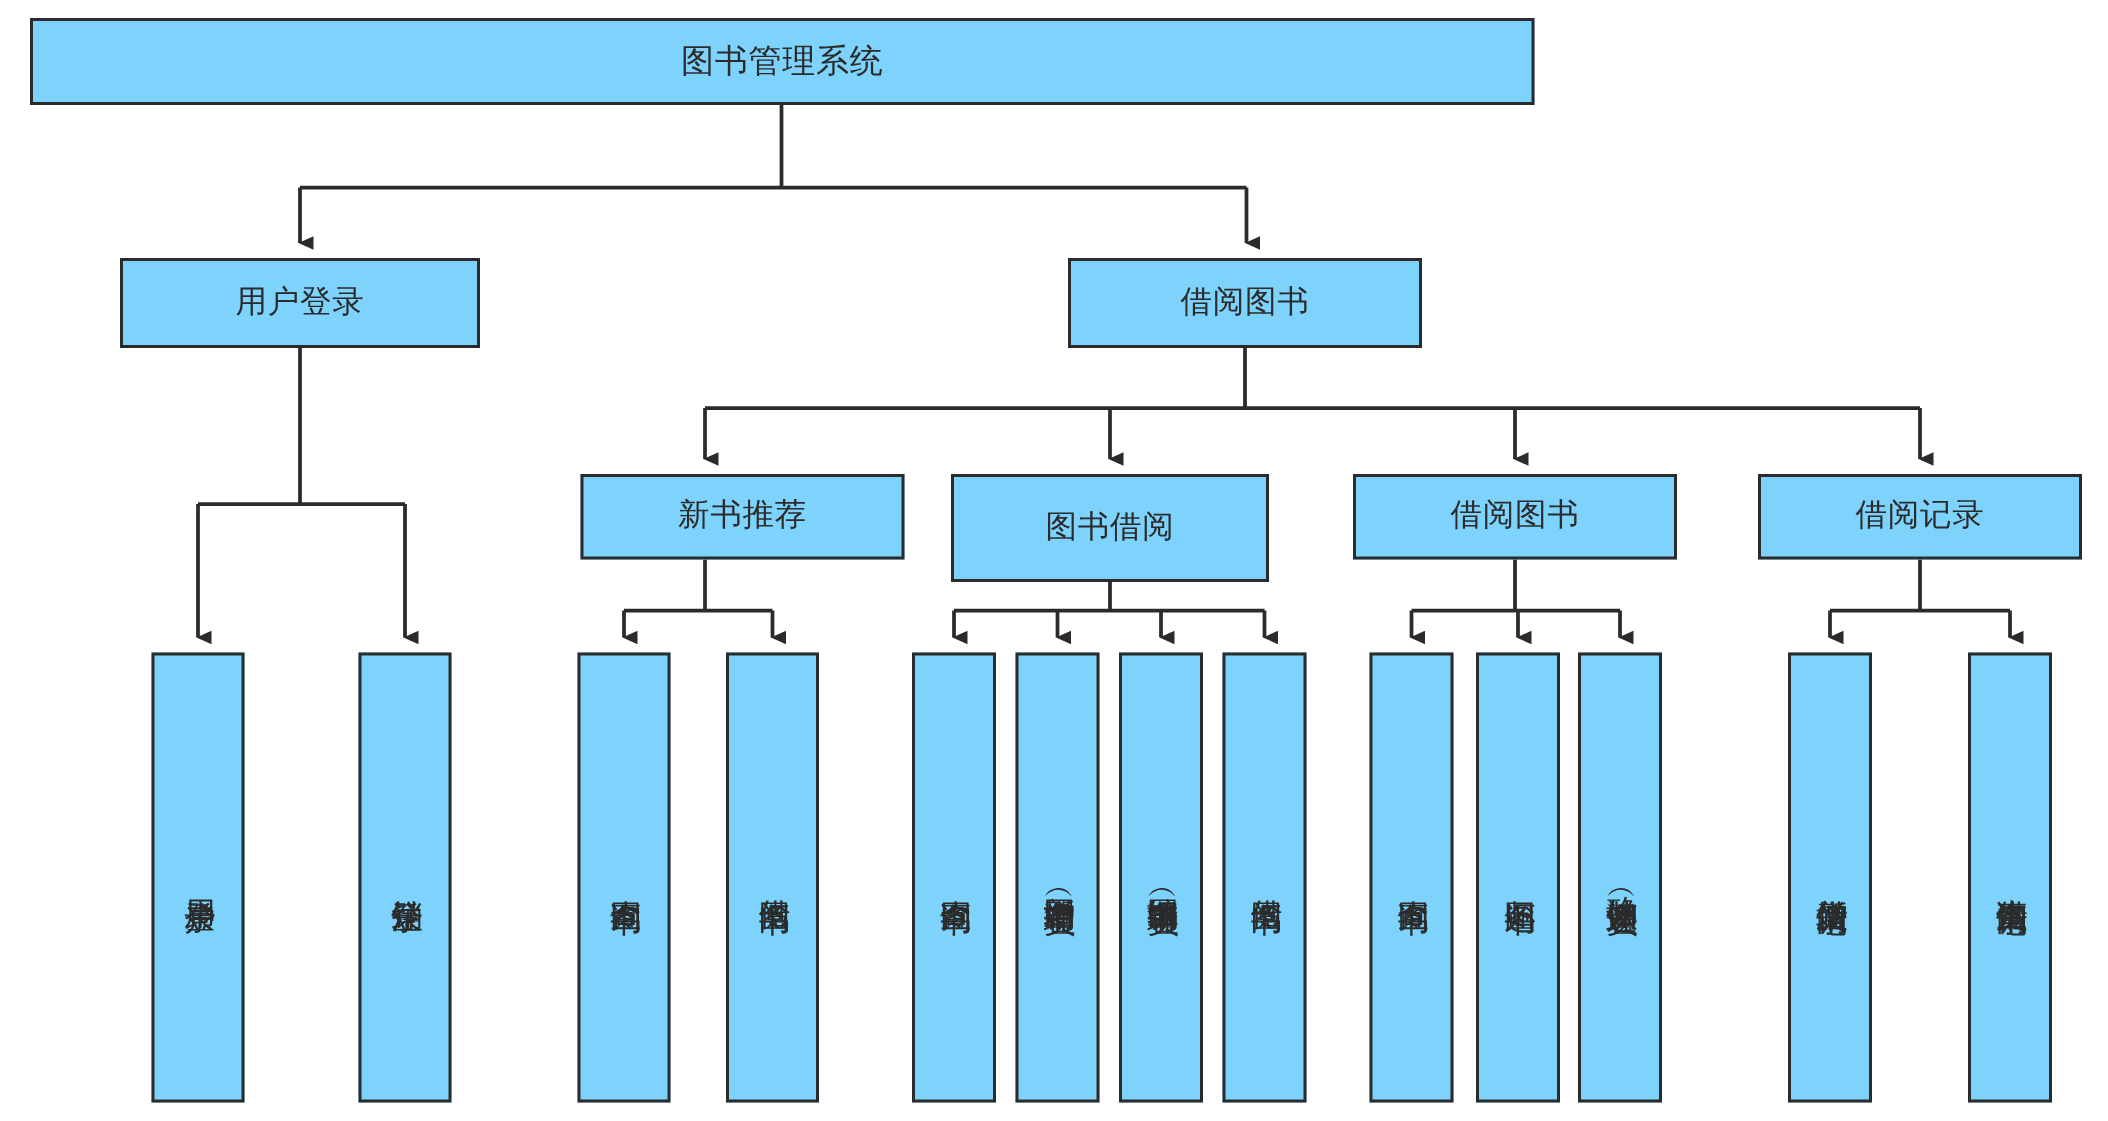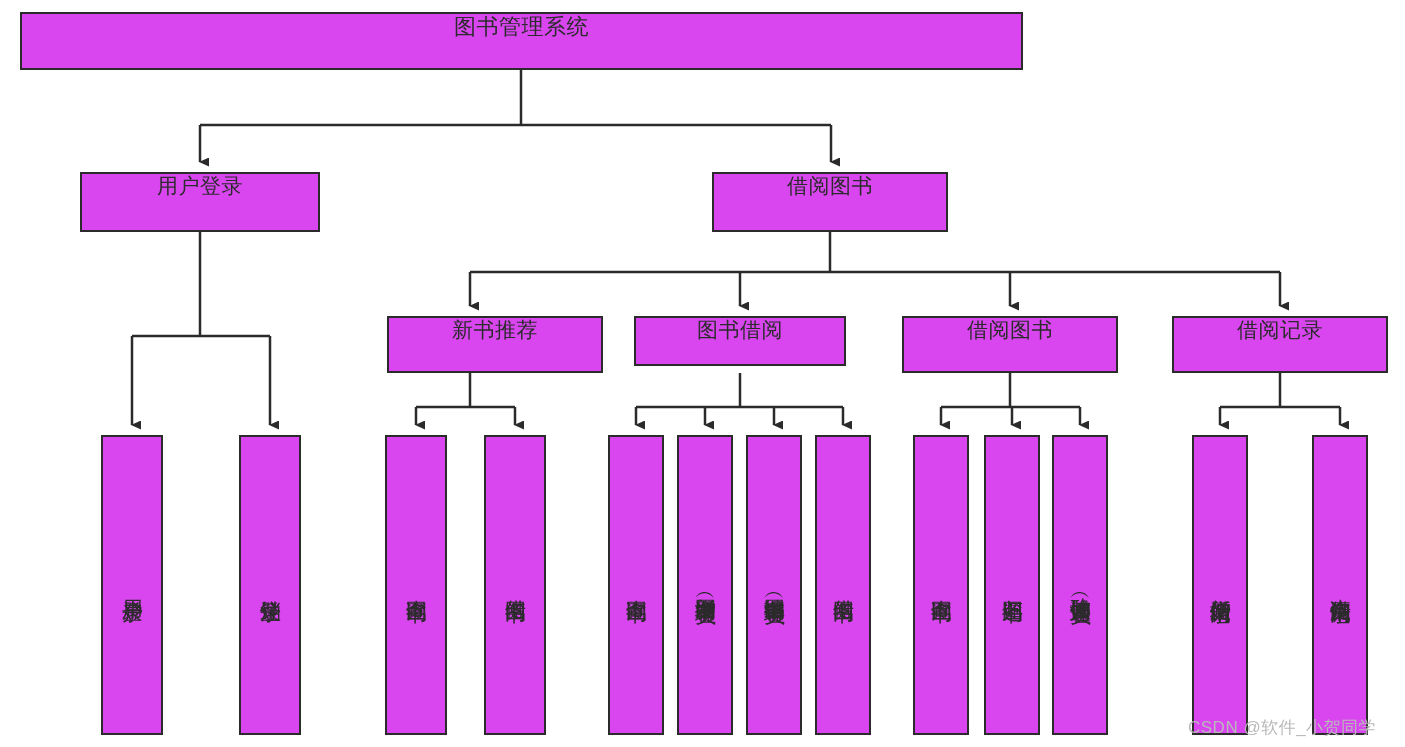--- a/index.html
+++ b/index.html
@@ -26,23 +26,24 @@
     position: absolute;
     left: 0;
     top: 0;
     width: 1405px;
     height: 747px;
     display: block;
   }
   .node-box {
     position: absolute;
     box-sizing: border-box;
-    background: #d946ef;
+    background: #7dd3fc;
     border: 2px solid #2b2b2b;
     display: flex;
+    align-items: center;
     justify-content: center;
     overflow: hidden;
   }
   .node-label {
     color: #2b2b2b;
     line-height: 1.18;
     text-align: center;
     white-space: nowrap;
     letter-spacing: 0.5px;
   }
@@ -138,21 +139,21 @@
   </div>
 
   <div class="node-box horizontal" style="left:712px; top:172px; width:236px; height:60px;">
     <span class="node-label">借阅图书</span>
   </div>
 
   <div class="node-box horizontal" style="left:362px; top:316px; width:216px; height:57px;margin-left:25px;">
     <span class="node-label">新书推荐</span>
   </div>
 
-  <div class="node-box horizontal" style="left:634px; top:316px; width:212px; height:50px;">
+  <div class="node-box horizontal" style="left:634px; top:316px; width:212px; height:72px;">
     <span class="node-label">图书借阅</span>
   </div>
 
   <div class="node-box horizontal" style="left:902px; top:316px; width:216px; height:57px;">
     <span class="node-label">借阅图书</span>
   </div>
 
   <div class="node-box horizontal" style="left:1172px; top:316px; width:216px; height:57px;">
     <span class="node-label">借阅记录</span>
   </div>
@@ -202,15 +203,14 @@
   </div>
 
   <div class="node-box vertical" style="left:1192px; top:435px; width:56px; height:300px;">
     <span class="node-label">新增借阅记录</span>
   </div>
 
   <div class="node-box vertical" style="left:1312px; top:435px; width:56px; height:300px;">
     <span class="node-label">查询借阅记录</span>
   </div>
 
-  <div class="watermark" style="left:1188px; top:716px;">CSDN @软件_小贺同学</div>
 
 </div>
 
 </body></html>

